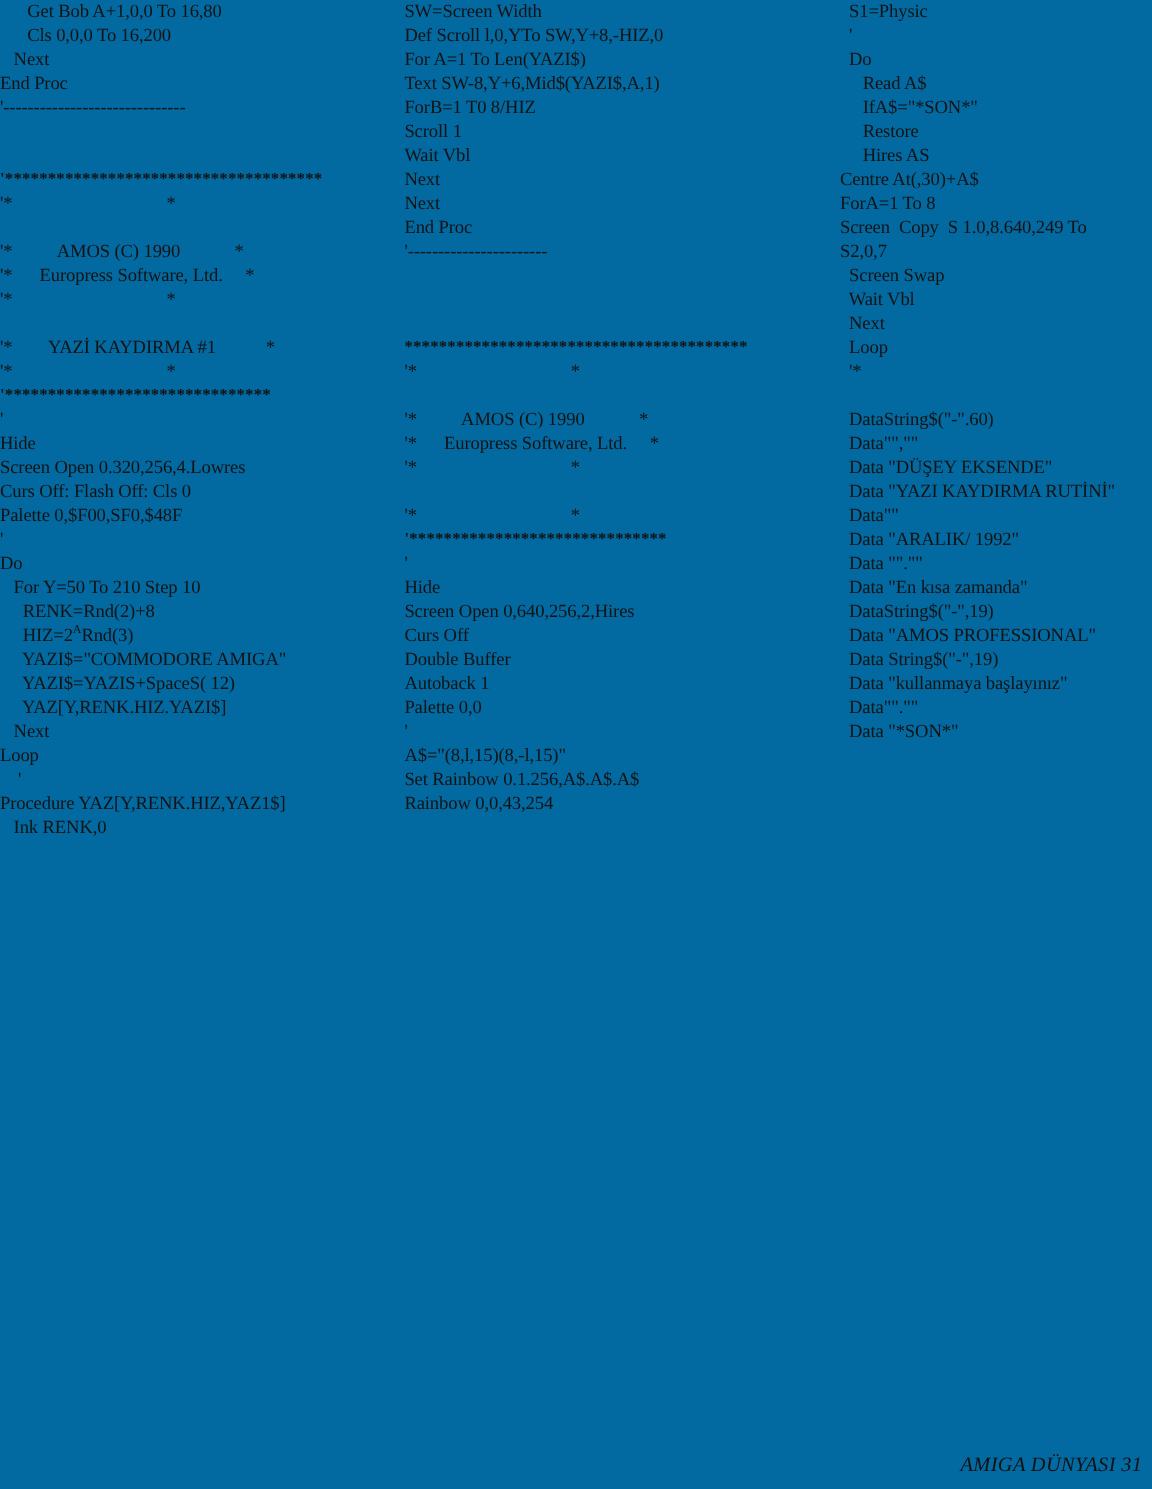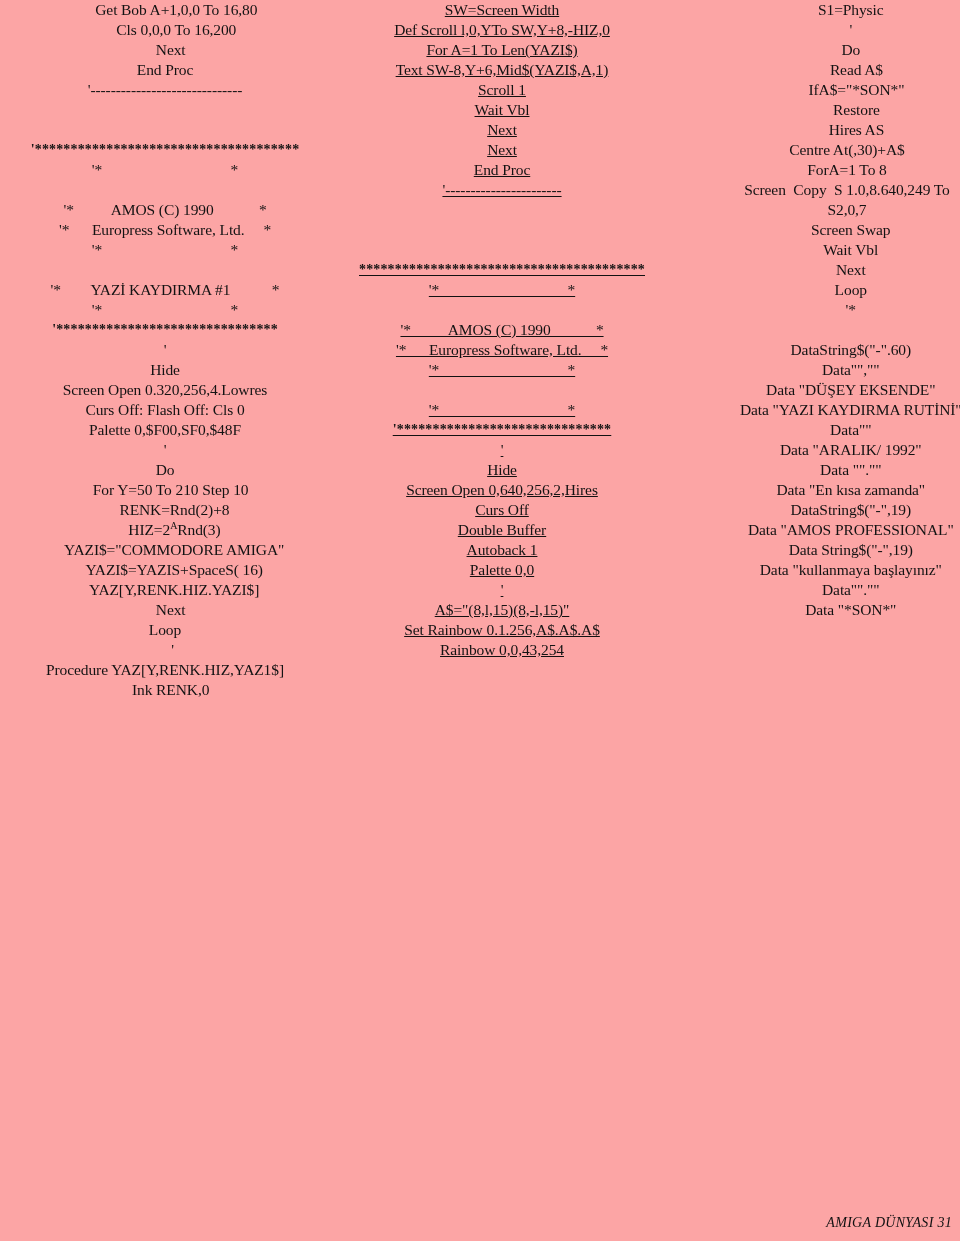--- a/index.html
+++ b/index.html
@@ -2,25 +2,25 @@
 <html><head>
 <meta charset="utf-8">
 <title>AMIGA DÜNYASI 31</title>
 <style>
   html,body{margin:0;padding:0;background:#ffffff;}
   body{
     width:960px;height:1241px;position:relative;overflow:hidden;
     font-family:"Liberation Serif","DejaVu Serif",serif;
     color:#111;
   }
-  .page{position:relative;width:960px;height:1241px;background:#fca5a5;text-align:center;}
+  .page{position:relative;width:960px;height:1241px;background:#0369a1;}
 
   .col{position:absolute;top:0;}
   #col1{left:0px;width:330px;}
-  #col2{left:337px;width:330px;text-decoration:underline;}
+  #col2{left:337px;width:330px;}
   #col3{left:700px;width:294px;}
 
   .line{
     font-size:15.5px;
     line-height:20px;
     height:20px;
     white-space:pre;
     letter-spacing:-0.1px;
     color:#131313;
   }
@@ -34,21 +34,21 @@
   .banner{
     font-size:15.5px;
   }
   .sup{font-size:10px;vertical-align:super;line-height:0;}
 
   .footer{
     position:absolute;
     right:8px;
     bottom:10px;
     font-style:italic;
-    font-size:14px;
+    font-size:17px;
     letter-spacing:0.3px;
     color:#111;
     font-family:"Liberation Serif","DejaVu Serif",serif;
   }
 </style>
 </head>
 <body>
 
 <div class="page">
 
@@ -74,34 +74,35 @@
     <div class="line">Hide</div>
     <div class="line">Screen Open 0.320,256,4.Lowres</div>
     <div class="line">Curs Off: Flash Off: Cls 0</div>
     <div class="line">Palette 0,$F00,SF0,$48F</div>
     <div class="line">'</div>
     <div class="line">Do</div>
     <div class="line">   For Y=50 To 210 Step 10</div>
     <div class="line">     RENK=Rnd(2)+8</div>
     <div class="line">     HIZ=2<span class="sup">A</span>Rnd(3)</div>
     <div class="line">     YAZI$="COMMODORE AMIGA"</div>
-    <div class="line">     YAZI$=YAZIS+SpaceS( 16)</div>
+    <div class="line">     YAZI$=YAZIS+SpaceS( 12)</div>
     <div class="line">     YAZ[Y,RENK.HIZ.YAZI$]</div>
     <div class="line">   Next</div>
     <div class="line">Loop</div>
     <div class="line">    '</div>
     <div class="line">Procedure YAZ[Y,RENK.HIZ,YAZ1$]</div>
     <div class="line">   Ink RENK,0</div>
   </div>
 
   <div class="col" id="col2">
     <div class="line">SW=Screen Width</div>
     <div class="line">Def Scroll l,0,YTo SW,Y+8,-HIZ,0</div>
     <div class="line">For A=1 To Len(YAZI$)</div>
     <div class="line">Text SW-8,Y+6,Mid$(YAZI$,A,1)</div>
+    <div class="line">ForB=1 T0 8/HIZ</div>
     <div class="line">Scroll 1</div>
     <div class="line">Wait Vbl</div>
     <div class="line">Next</div>
     <div class="line">Next</div>
     <div class="line">End Proc</div>
     <div class="line">'-----------------------</div>
     <div class="line blank"></div>
     <div class="line blank"></div>
     <div class="line blank"></div>
     <div class="line stars">****************************************</div>

